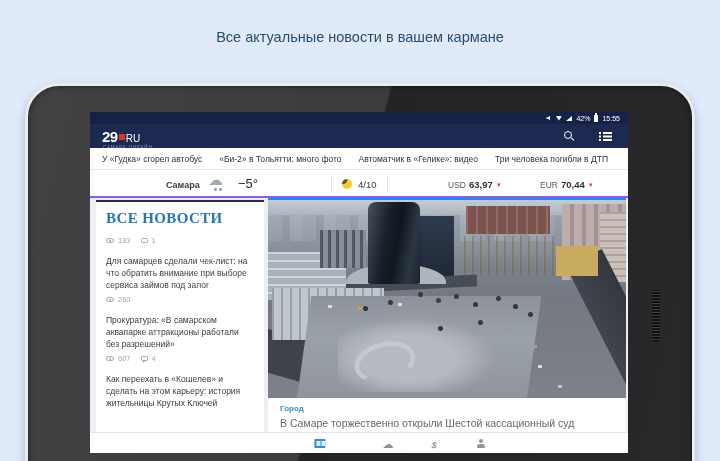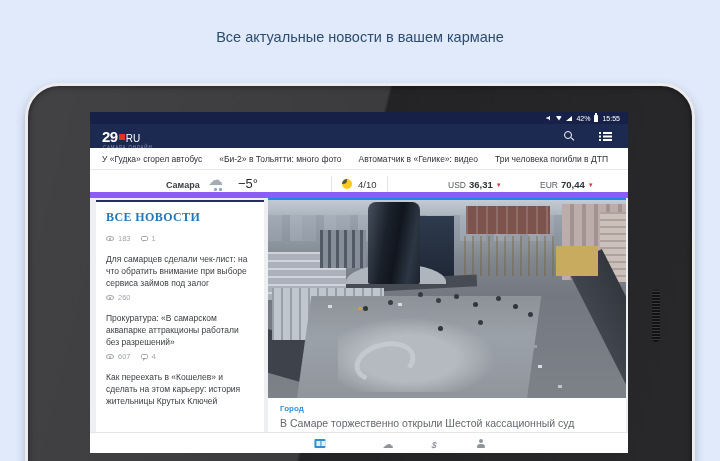--- a/index.html
+++ b/index.html
@@ -48,21 +48,21 @@
                        box-shadow:0 3.5px 0 #fff, 0 7px 0 #fff; }
   .menu-icon::after { content:''; position:absolute; left:4px; top:1px; width:9px; height:1.8px; background:#fff;
                       box-shadow:0 3.5px 0 #fff, 0 7px 0 #fff; }
 
   .ticker { position:absolute; left:0; top:36px; width:538px; height:22px; background:#fff;
             border-bottom:1px solid #e6e8ea; display:flex; align-items:center; gap:17px;
             padding:0 0 0 12px; overflow:hidden; white-space:nowrap; }
   .ticker span { font-size:8.5px; font-weight:400; color:#2c2f38; cursor:pointer; flex:0 0 auto; }
 
   .infobar { position:absolute; left:0; top:58px; width:538px; height:28px; background:#fff;
-             border-bottom:6px solid #8b5cf6; }
+             border-bottom:2px solid #8b5cf6; }
   .infobar > * { position:absolute; }
   .ib-city { left:76px; top:10px; font-size:9px; font-weight:700; color:#3a3e44; }
   .wcloud { left:118px; top:1px; font-size:15px; color:#a4abb4; }
   .wdots { left:124px; top:18px; width:2.5px; height:2.5px; border-radius:50%; background:#8ba3c7; box-shadow:5px 0 0 #8ba3c7; }
   .ib-temp { left:148px; top:6px; font-size:13px; color:#26292e; }
   .ib-div { top:6px; width:1px; height:16px; background:#e2e4e8; }
   .moon { left:252px; top:9px; width:10px; height:10px; border-radius:50%; background:#fbc81c; overflow:hidden; position:absolute; }
   .moon::before { content:''; position:absolute; left:-3.5px; top:-3.5px; width:8px; height:8px; border-radius:50%; background:#55524a; }
   .ib-moonval { left:268px; top:9px; font-size:9.5px; color:#33373c; }
   .cur { display:flex; align-items:center; gap:3px; }
@@ -70,21 +70,21 @@
   .cur-val { font-size:9.5px; font-weight:700; color:#2e3338; }
   .cur-arrow { font-size:6px; color:#d43d3d; }
   .ib-usd { left:358px; top:9px; }
   .ib-eur { left:422px; top:9px;padding-left:28px; }
 
   .content { position:absolute; left:0; top:86px; width:538px; height:234px; background:#edeff2; }
 
   
   .news-panel { position:absolute; left:6px; top:2px; width:168px; height:232px; background:#fff;
                 border-top:2px solid #20305a; padding:8px 10px; overflow:hidden; }
-  .panel-title { font-family:"Liberation Serif",serif; font-size:12px; font-weight:700;
+  .panel-title { font-family:"Liberation Serif",serif; font-size:15px; font-weight:700;
                  color:#2577b5; letter-spacing:0.4px; margin-bottom:9px; }
   .news-item { margin-bottom:11px; cursor:pointer; }
   .nt { font-size:8.5px; line-height:1.4; color:#3c4045; }
   .meta { margin-top:3.5px; display:flex; align-items:center; gap:4px; font-size:7.5px; color:#a0a5aa; }
   .eye { display:inline-block; width:8px; height:5px; border:1px solid #a3a8ad; border-radius:50%; position:relative; }
   .eye::after { content:''; position:absolute; left:2.2px; top:0.6px; width:2.2px; height:2.2px; border-radius:50%; background:#a3a8ad; }
   .bubble { display:inline-block; width:7px; height:5px; border:1px solid #a3a8ad; border-radius:1.5px; position:relative; margin-left:6px; }
   .bubble::after { content:''; position:absolute; left:1px; bottom:-2.2px; width:0; height:0;
                    border-left:2.5px solid #a3a8ad; border-bottom:2.2px solid transparent; }
 
@@ -197,21 +197,21 @@
         <span class="ib-city">Самара</span>
         <span class="wcloud">☁</span>
         <span class="wdots"></span>
         <span class="ib-temp">−5°</span>
         <span class="ib-div" style="left:241px"></span>
         <span class="moon"></span>
         <span class="ib-moonval">4/10</span>
         <span class="ib-div" style="left:297px"></span>
         <span class="cur ib-usd">
           <span class="cur-label">USD</span>
-          <span class="cur-val">36,31</span>
+          <span class="cur-val">63,97</span>
           <span class="cur-arrow">▼</span>
         </span>
         <span class="cur ib-eur">
           <span class="cur-label">EUR</span>
           <span class="cur-val">70,44</span>
           <span class="cur-arrow">▼</span>
         </span>
       </div>
 
       <div class="content">

